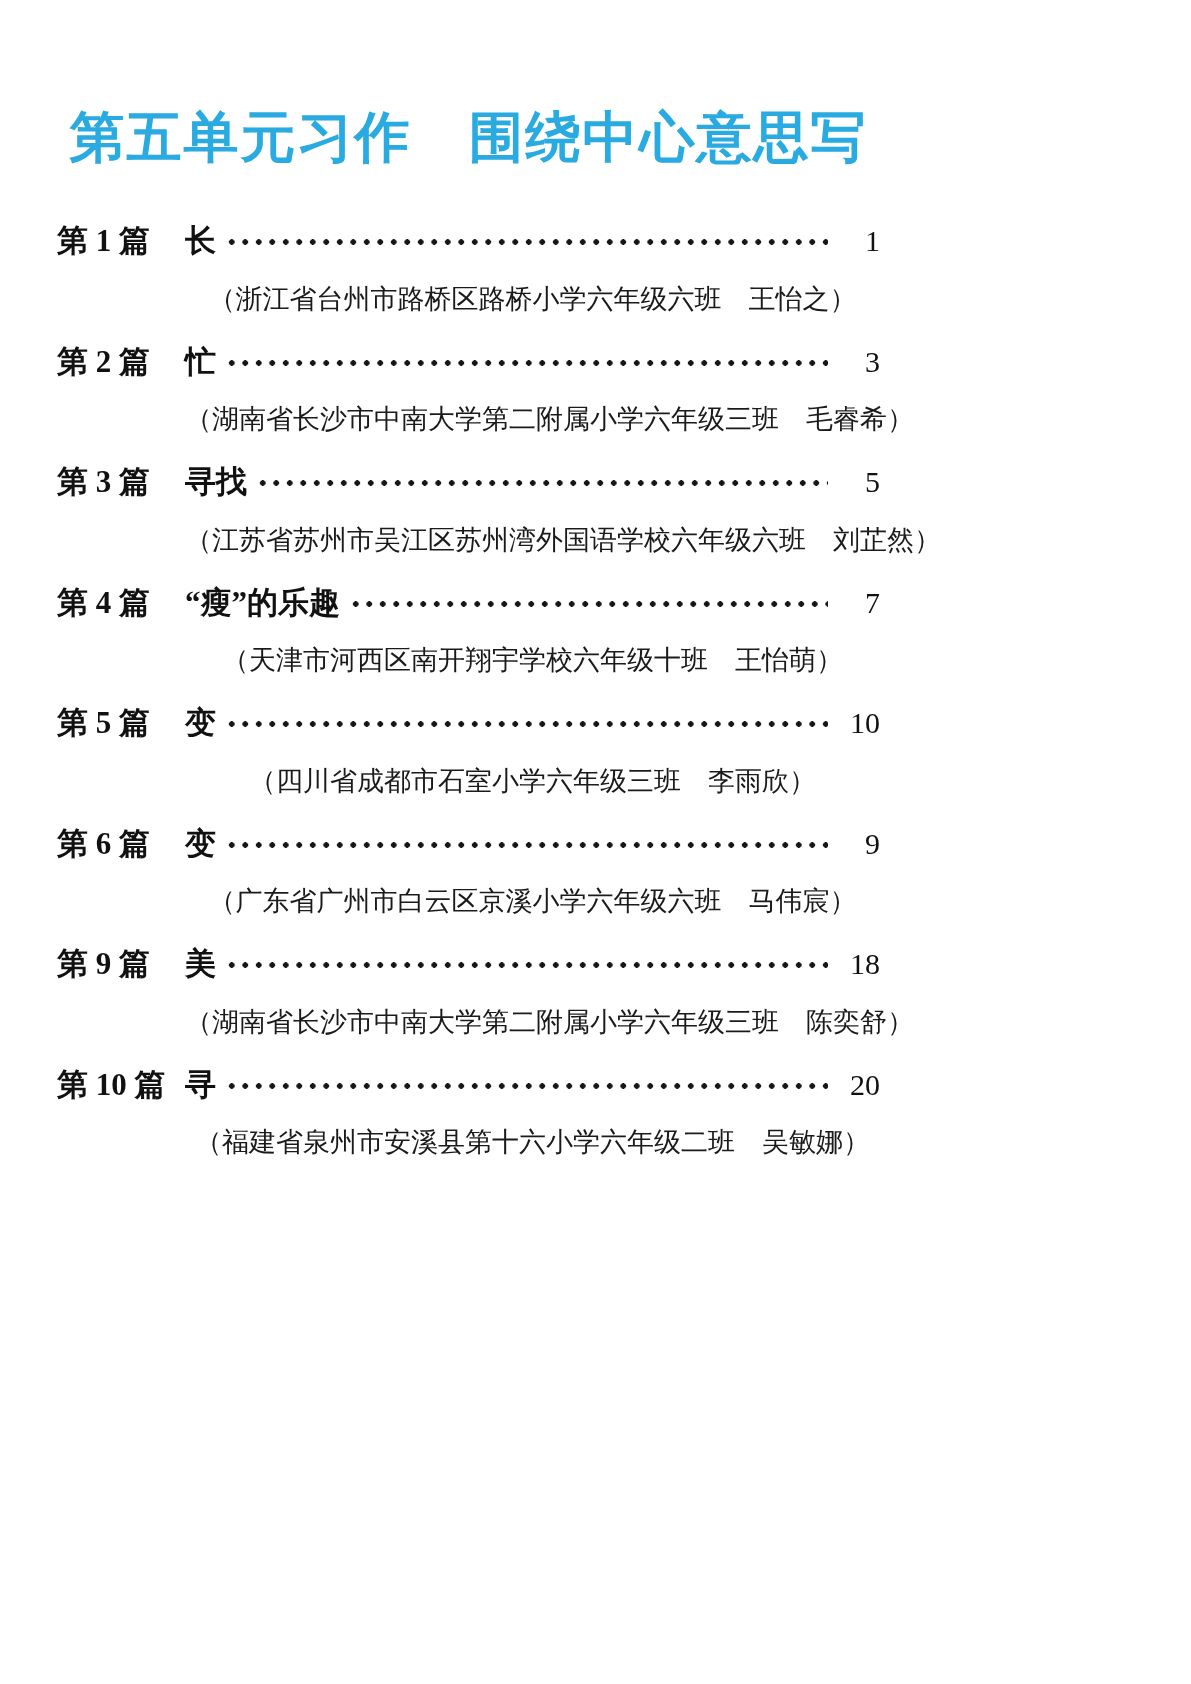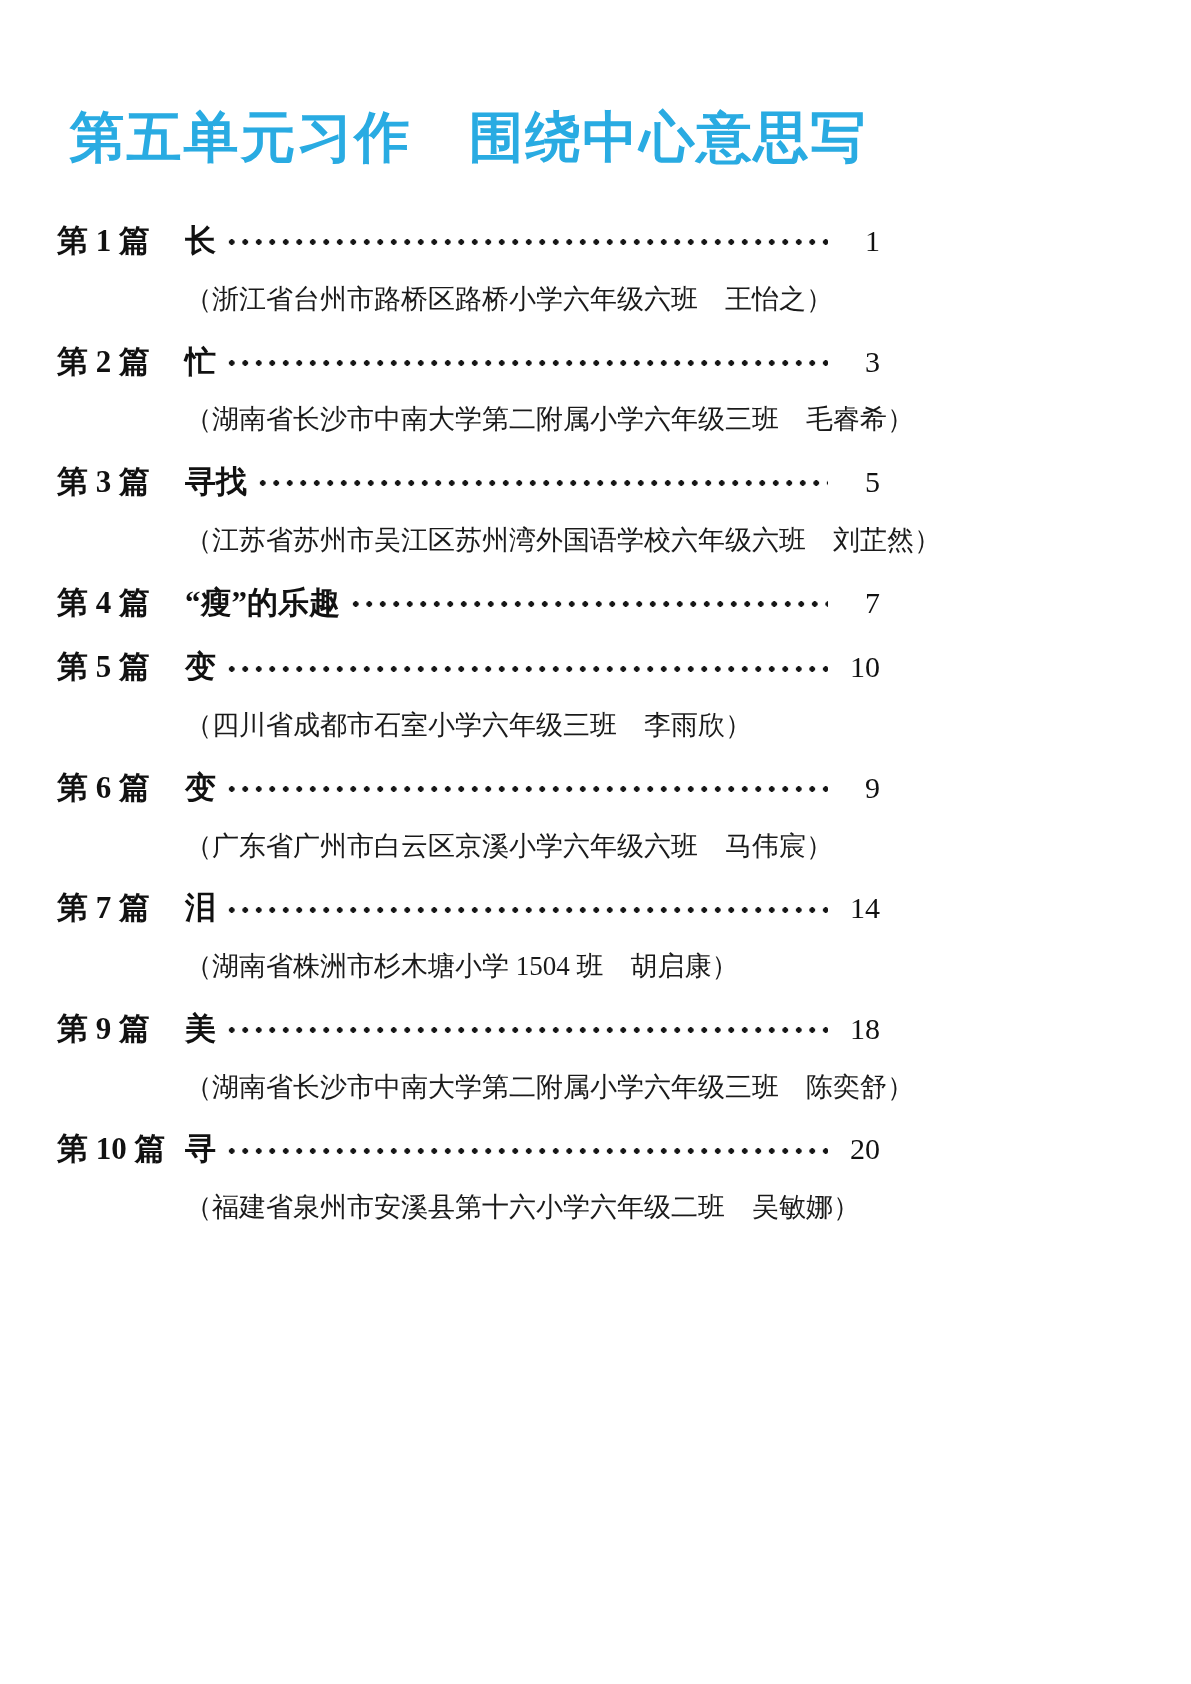--- a/index.html
+++ b/index.html
@@ -67,20 +67,21 @@
     font-size: 30px;
     font-family: "Liberation Serif", "DejaVu Serif", serif;
   }
   .entry-school {
     margin: 22px 0 0 128px;
     font-size: 27px;
     line-height: 1.25;
     font-weight: 400;
     color: #1a1a1a;
     white-space: nowrap;
+    text-align: center;
   }
 </style>
 </head>
 <body>
 
 <div class="page">
   <h1 class="page-title" style="color: rgb(41, 171, 226);">第五单元习作　围绕中心意思写</h1>
 
   <div class="toc-list">
 
@@ -114,20 +115,21 @@
         <div class="entry-school">（江苏省苏州市吴江区苏州湾外国语学校六年级六班　刘芷然）</div>
       </div>
 
       <div class="toc-entry">
         <div class="entry-row">
           <span class="entry-label">第 4 篇</span>
           <span class="entry-title">“瘦”的乐趣</span>
           <span class="dot-leader"></span>
           <span class="entry-page">7</span>
         </div>
+        <div class="entry-school">（天津市河西区南开翔宇学校六年级十班　王怡萌）</div>
       </div>
 
       <div class="toc-entry">
         <div class="entry-row">
           <span class="entry-label">第 5 篇</span>
           <span class="entry-title">变</span>
           <span class="dot-leader"></span>
           <span class="entry-page">10</span>
         </div>
         <div class="entry-school">（四川省成都市石室小学六年级三班　李雨欣）</div>
@@ -136,29 +138,20 @@
       <div class="toc-entry">
         <div class="entry-row">
           <span class="entry-label">第 6 篇</span>
           <span class="entry-title">变</span>
           <span class="dot-leader"></span>
           <span class="entry-page">9</span>
         </div>
         <div class="entry-school">（广东省广州市白云区京溪小学六年级六班　马伟宸）</div>
       </div>
 
-      <div class="toc-entry">
-        <div class="entry-row">
-          <span class="entry-label">第 7 篇</span>
-          <span class="entry-title">泪</span>
-          <span class="dot-leader"></span>
-          <span class="entry-page">14</span>
-        </div>
-        <div class="entry-school">（湖南省株洲市杉木塘小学 1504 班　胡启康）</div>
-      </div>
 
 
       <div class="toc-entry">
         <div class="entry-row">
           <span class="entry-label">第 9 篇</span>
           <span class="entry-title">美</span>
           <span class="dot-leader"></span>
           <span class="entry-page">18</span>
         </div>
         <div class="entry-school">（湖南省长沙市中南大学第二附属小学六年级三班　陈奕舒）</div>

